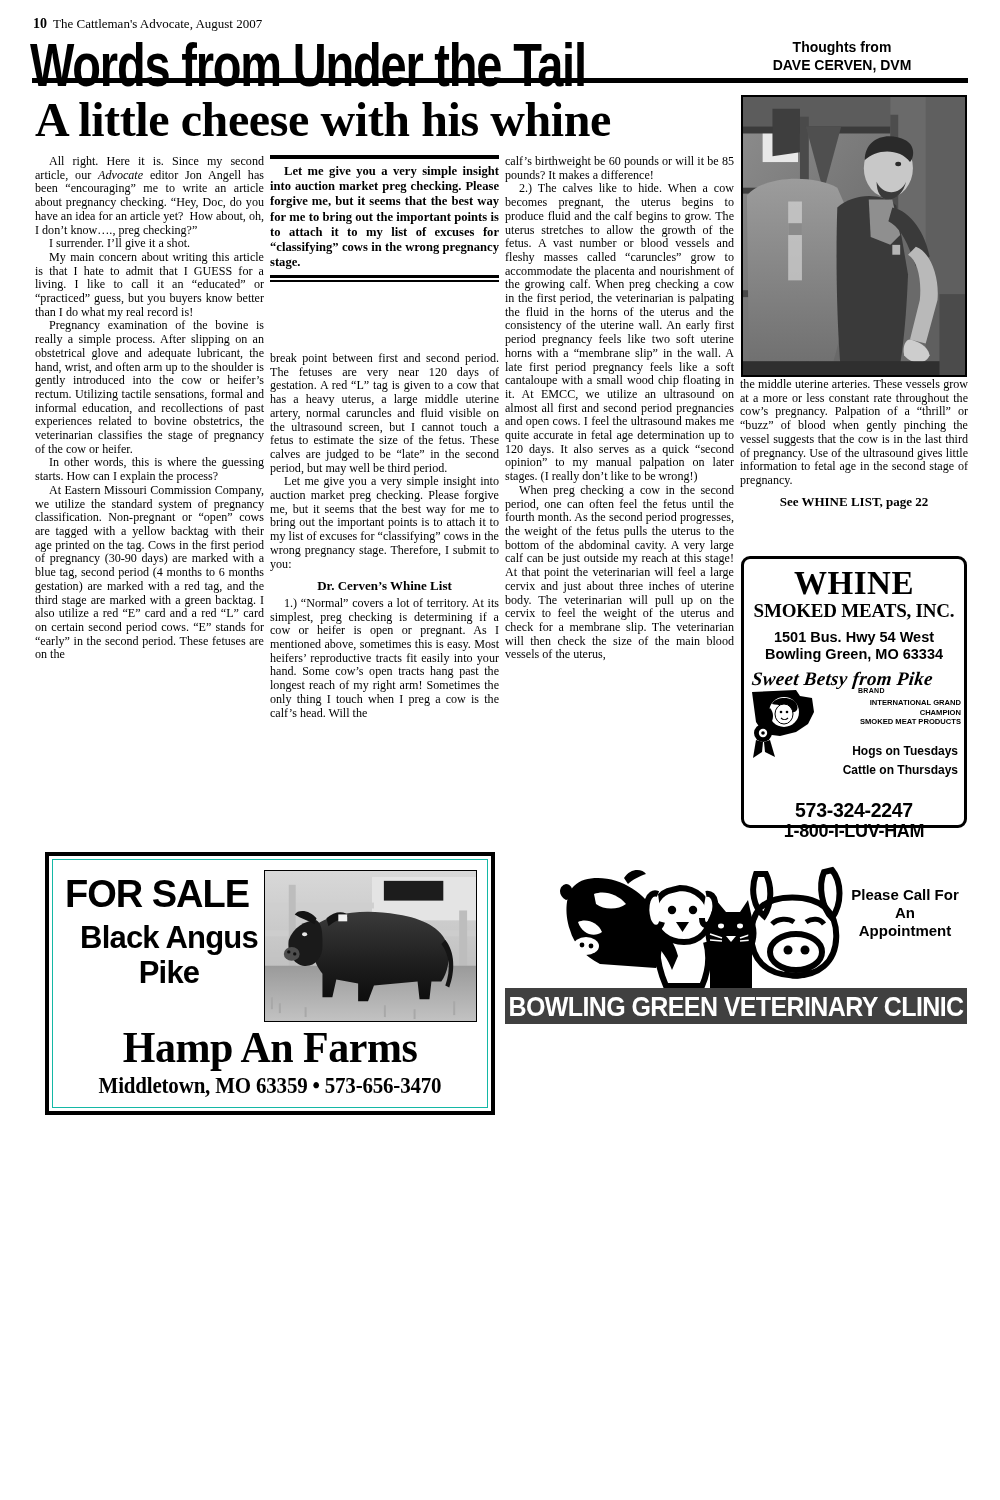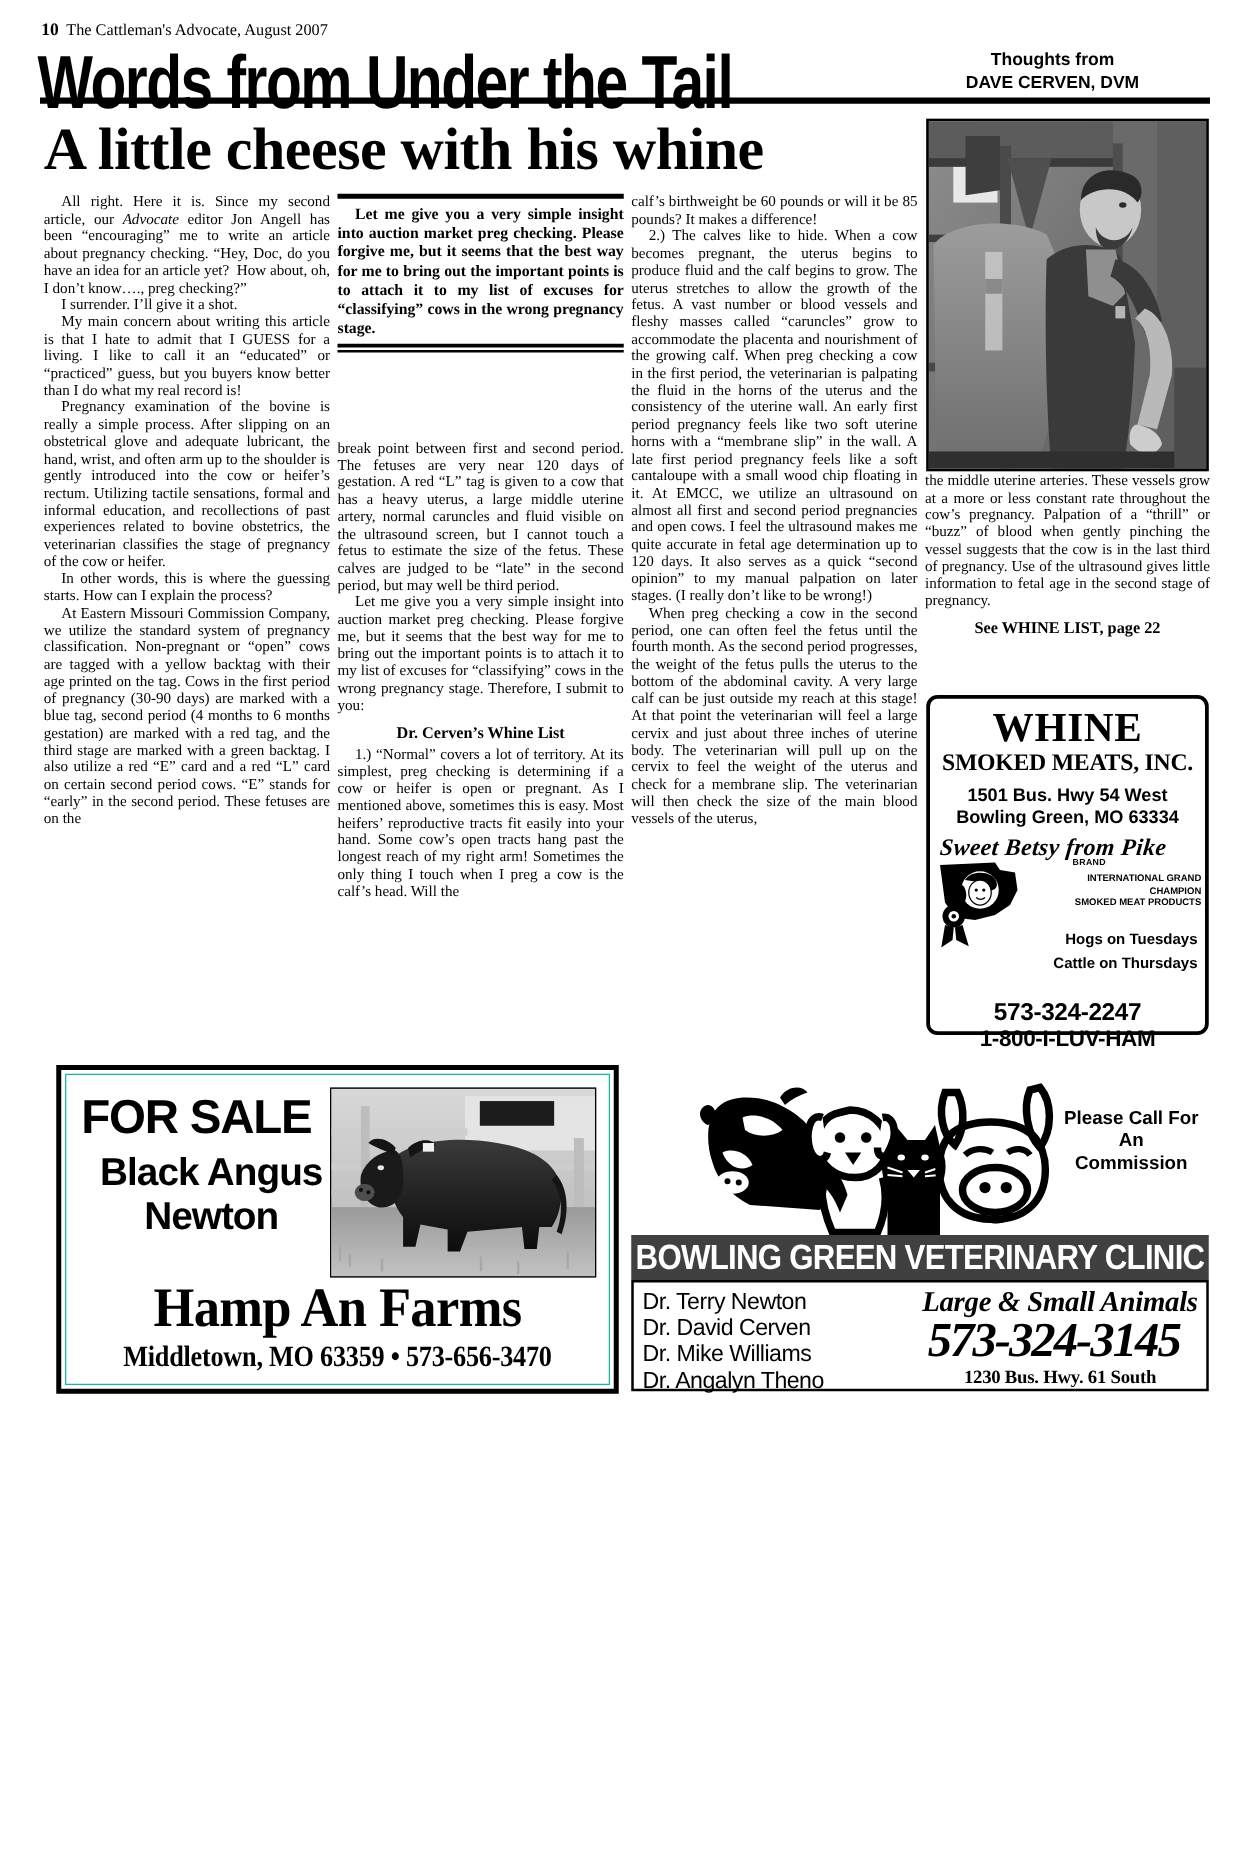--- a/index.html
+++ b/index.html
@@ -401,21 +401,21 @@
     </div>
     <div class="woods-phone">573-324-2247</div>
     <div class="woods-phone2">1-800-I-LUV-HAM</div>
   </div>
 
   <div class="sale-ad">
     <div class="sale-inner">
       <div class="sale-forsale">FOR SALE</div>
       <div class="sale-black">
         <div>Black Angus</div>
-        <div>Newton</div>
+        <div>Pike</div>
       </div>
       <div class="sale-photo">
         <svg viewBox="0 0 213 152" preserveAspectRatio="none">
           <defs>
             <linearGradient id="sky" x1="0" y1="0" x2="0" y2="1">
               <stop offset="0%" stop-color="#d8d8d8"></stop>
               <stop offset="100%" stop-color="#b4b4b4"></stop>
             </linearGradient>
             <linearGradient id="grass" x1="0" y1="0" x2="0" y2="1">
               <stop offset="0%" stop-color="#9a9a9a"></stop>
@@ -527,32 +527,21 @@
 
           <ellipse cx="236" cy="92" rx="26" ry="18" fill="none" stroke="#000" stroke-width="6"></ellipse>
           <circle cx="228" cy="90" r="4.5" fill="#000"></circle>
           <circle cx="245" cy="90" r="4.5" fill="#000"></circle>
 
           <path d="M224,112 C232,118 244,118 250,110" stroke="#000" stroke-width="5" fill="none"></path>
         </g>
       </svg>
     </div>
 
-    <div class="vet-call">Please Call For An Commission</div>
+    <div class="vet-call">Please Call For An Appointment</div>
 
     <div class="vet-band">
       <span>BOWLING GREEN VETERINARY CLINIC</span>
     </div>
 
-    <div class="vet-box">
-      <div class="vet-docs">
-        <div>Dr. Terry Newton</div>
-        <div>Dr. David Cerven</div>
-        <div>Dr. Mike Williams</div>
-        <div>Dr. Angalyn Theno</div>
-      </div>
-      <div class="vet-large">Large &amp; Small Animals</div>
-      <div class="vet-phone">573-324-3145</div>
-      <div class="vet-addr">1230 Bus. Hwy. 61 South</div>
-    </div>
   </div>
 
 </div>
 
 </body></html>

